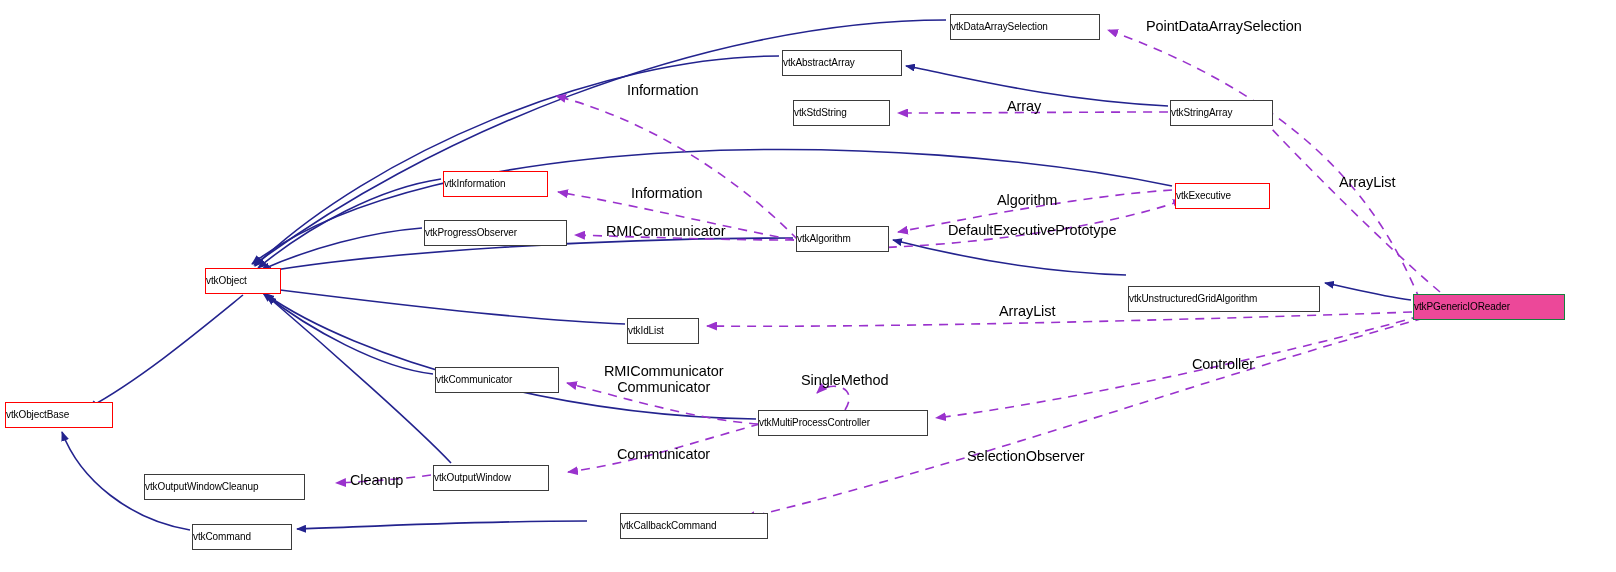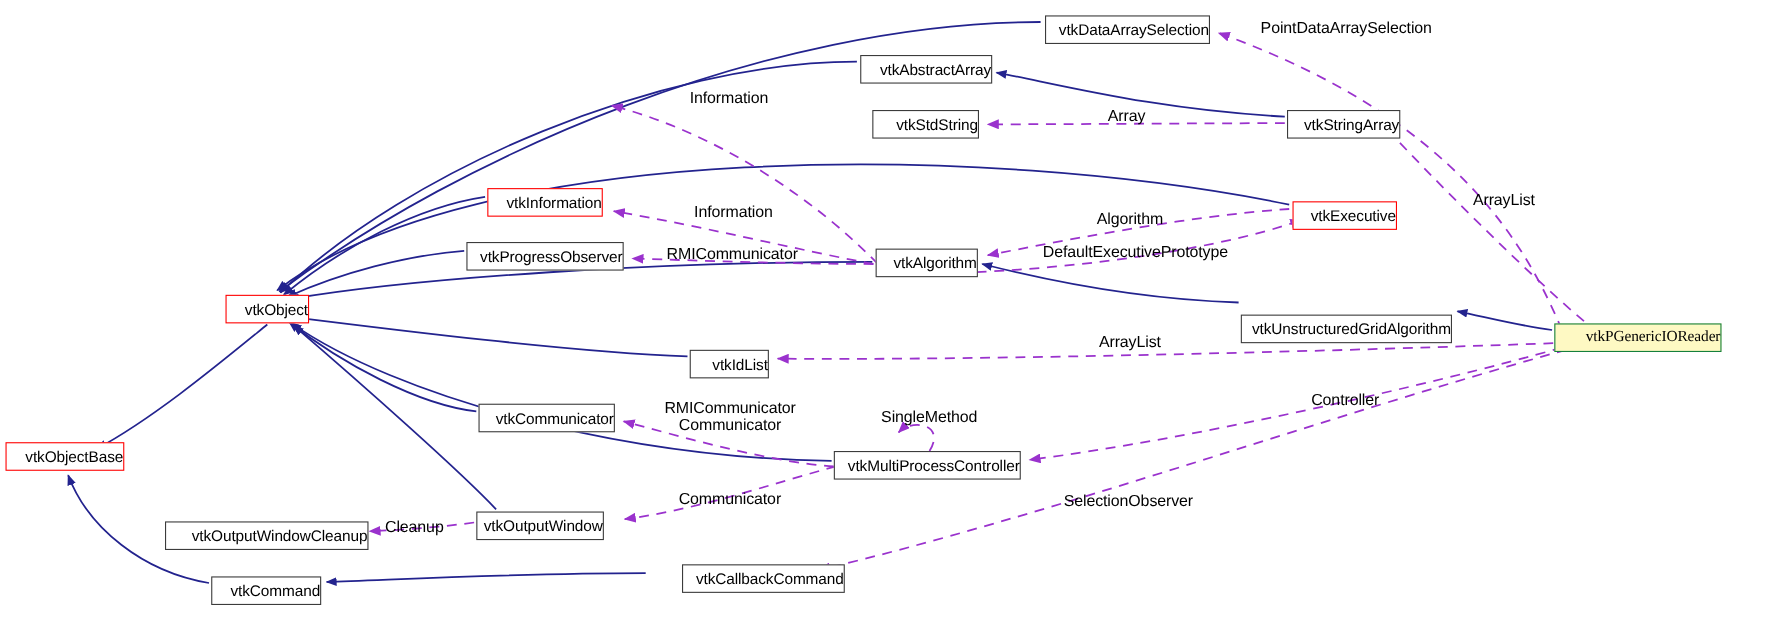--- a/index.html
+++ b/index.html
@@ -22,36 +22,35 @@
     left: 0;
     top: 0;
     width: 1616px;
     height: 572px;
   }
   .node {
     position: absolute;
     box-sizing: border-box;
     display: flex;
     align-items: center;
-    justify-content: flex-end;
-    font-size: 14px;
+    justify-content: flex-start;
+    font-size: 10px;
     line-height: 1;
     color: #000000;
     background: #ffffff;
     border: 1px solid #3b3b3b;
     white-space: nowrap;
     letter-spacing: -0.1px;
   }
   .node.red {
     border: 1px solid #ff0000;
   }
   .node.current {
-    background: #fef9c3;
+    background: #ec4899;
     border: 4px solid #15803d;
-    font-family: Liberation Serif, serif;
   }
   .node.thick {
     border-width: 1.5px;
   }
   .edge-label {
     position: absolute;
     font-size: 14.5px;
     color: #000000;
     white-space: pre;
     line-height: 1.12;
@@ -151,21 +150,21 @@
     </div>
     <div class="node thick" style="left:435px;top:367px;width:124px;height:26px;">
       <span>vtkCommunicator</span>
     </div>
     <div class="node red thick" style="left:5px;top:402px;width:108px;height:26px;">
       <span>vtkObjectBase</span>
     </div>
     <div class="node thick" style="left:758px;top:410px;width:170px;height:26px;">
       <span>vtkMultiProcessController</span>
     </div>
-    <div class="node thick" style="left:150px;top:474px;width:185px;height:26px;">
+    <div class="node thick" style="left:144px;top:474px;width:161px;height:26px;">
       <span>vtkOutputWindowCleanup</span>
     </div>
     <div class="node thick" style="left:433px;top:465px;width:116px;height:26px;">
       <span>vtkOutputWindow</span>
     </div>
     <div class="node thick" style="left:620px;top:513px;width:148px;height:26px;">
       <span>vtkCallbackCommand</span>
     </div>
     <div class="node thick" style="left:192px;top:524px;width:100px;height:26px;">
       <span>vtkCommand</span>

